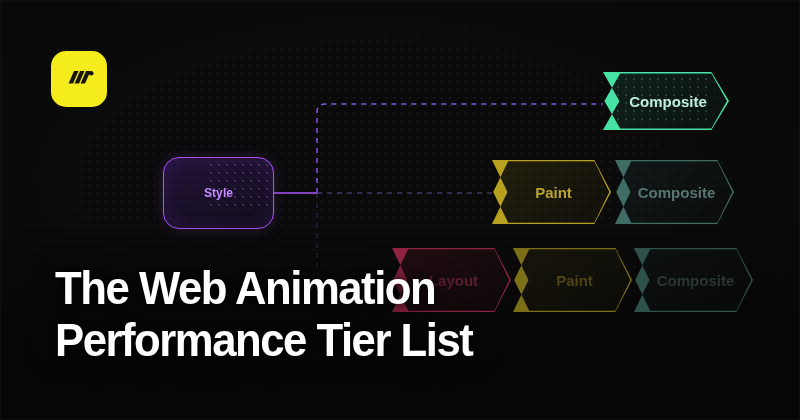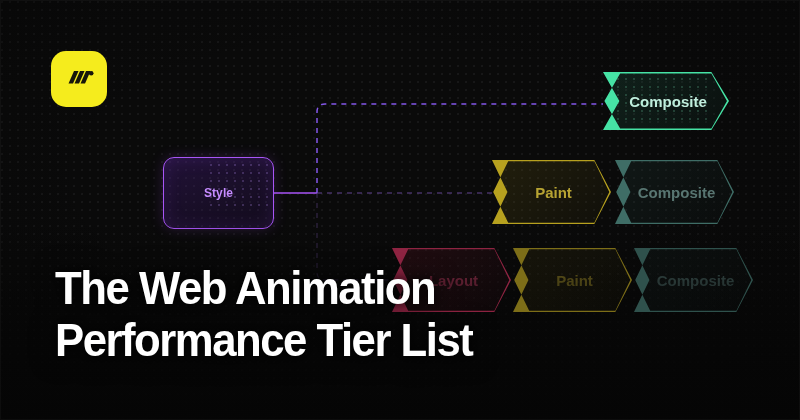--- a/index.html
+++ b/index.html
@@ -68,21 +68,21 @@
     position:relative; z-index:3;
     font-weight:700;
     letter-spacing:0.1px;
     white-space:nowrap;
   }
 
   
   .node-style {
     left:163px; top:157px; width:111px; height:72px;
     border:1.5px solid #a855f7;
-    border-radius:11px;
+    border-radius:16px;
     background:linear-gradient(160deg, rgba(88,36,160,0.30), rgba(46,18,86,0.22));
     box-shadow:0 0 14px rgba(168,85,247,0.20), inset 0 0 18px rgba(126,60,210,0.18);
   }
   .node-style .label { font-size:12px; color:#c58bff; }
   .node-style .inner-dots {
     position:absolute; right:5px; top:6px; width:58px; height:42px;
     background-image:radial-gradient(circle at 1px 1px, rgba(190,150,255,0.30) 1px, transparent 1.3px);
     background-size:8px 8px;
     opacity:.75; z-index:1;
   }

